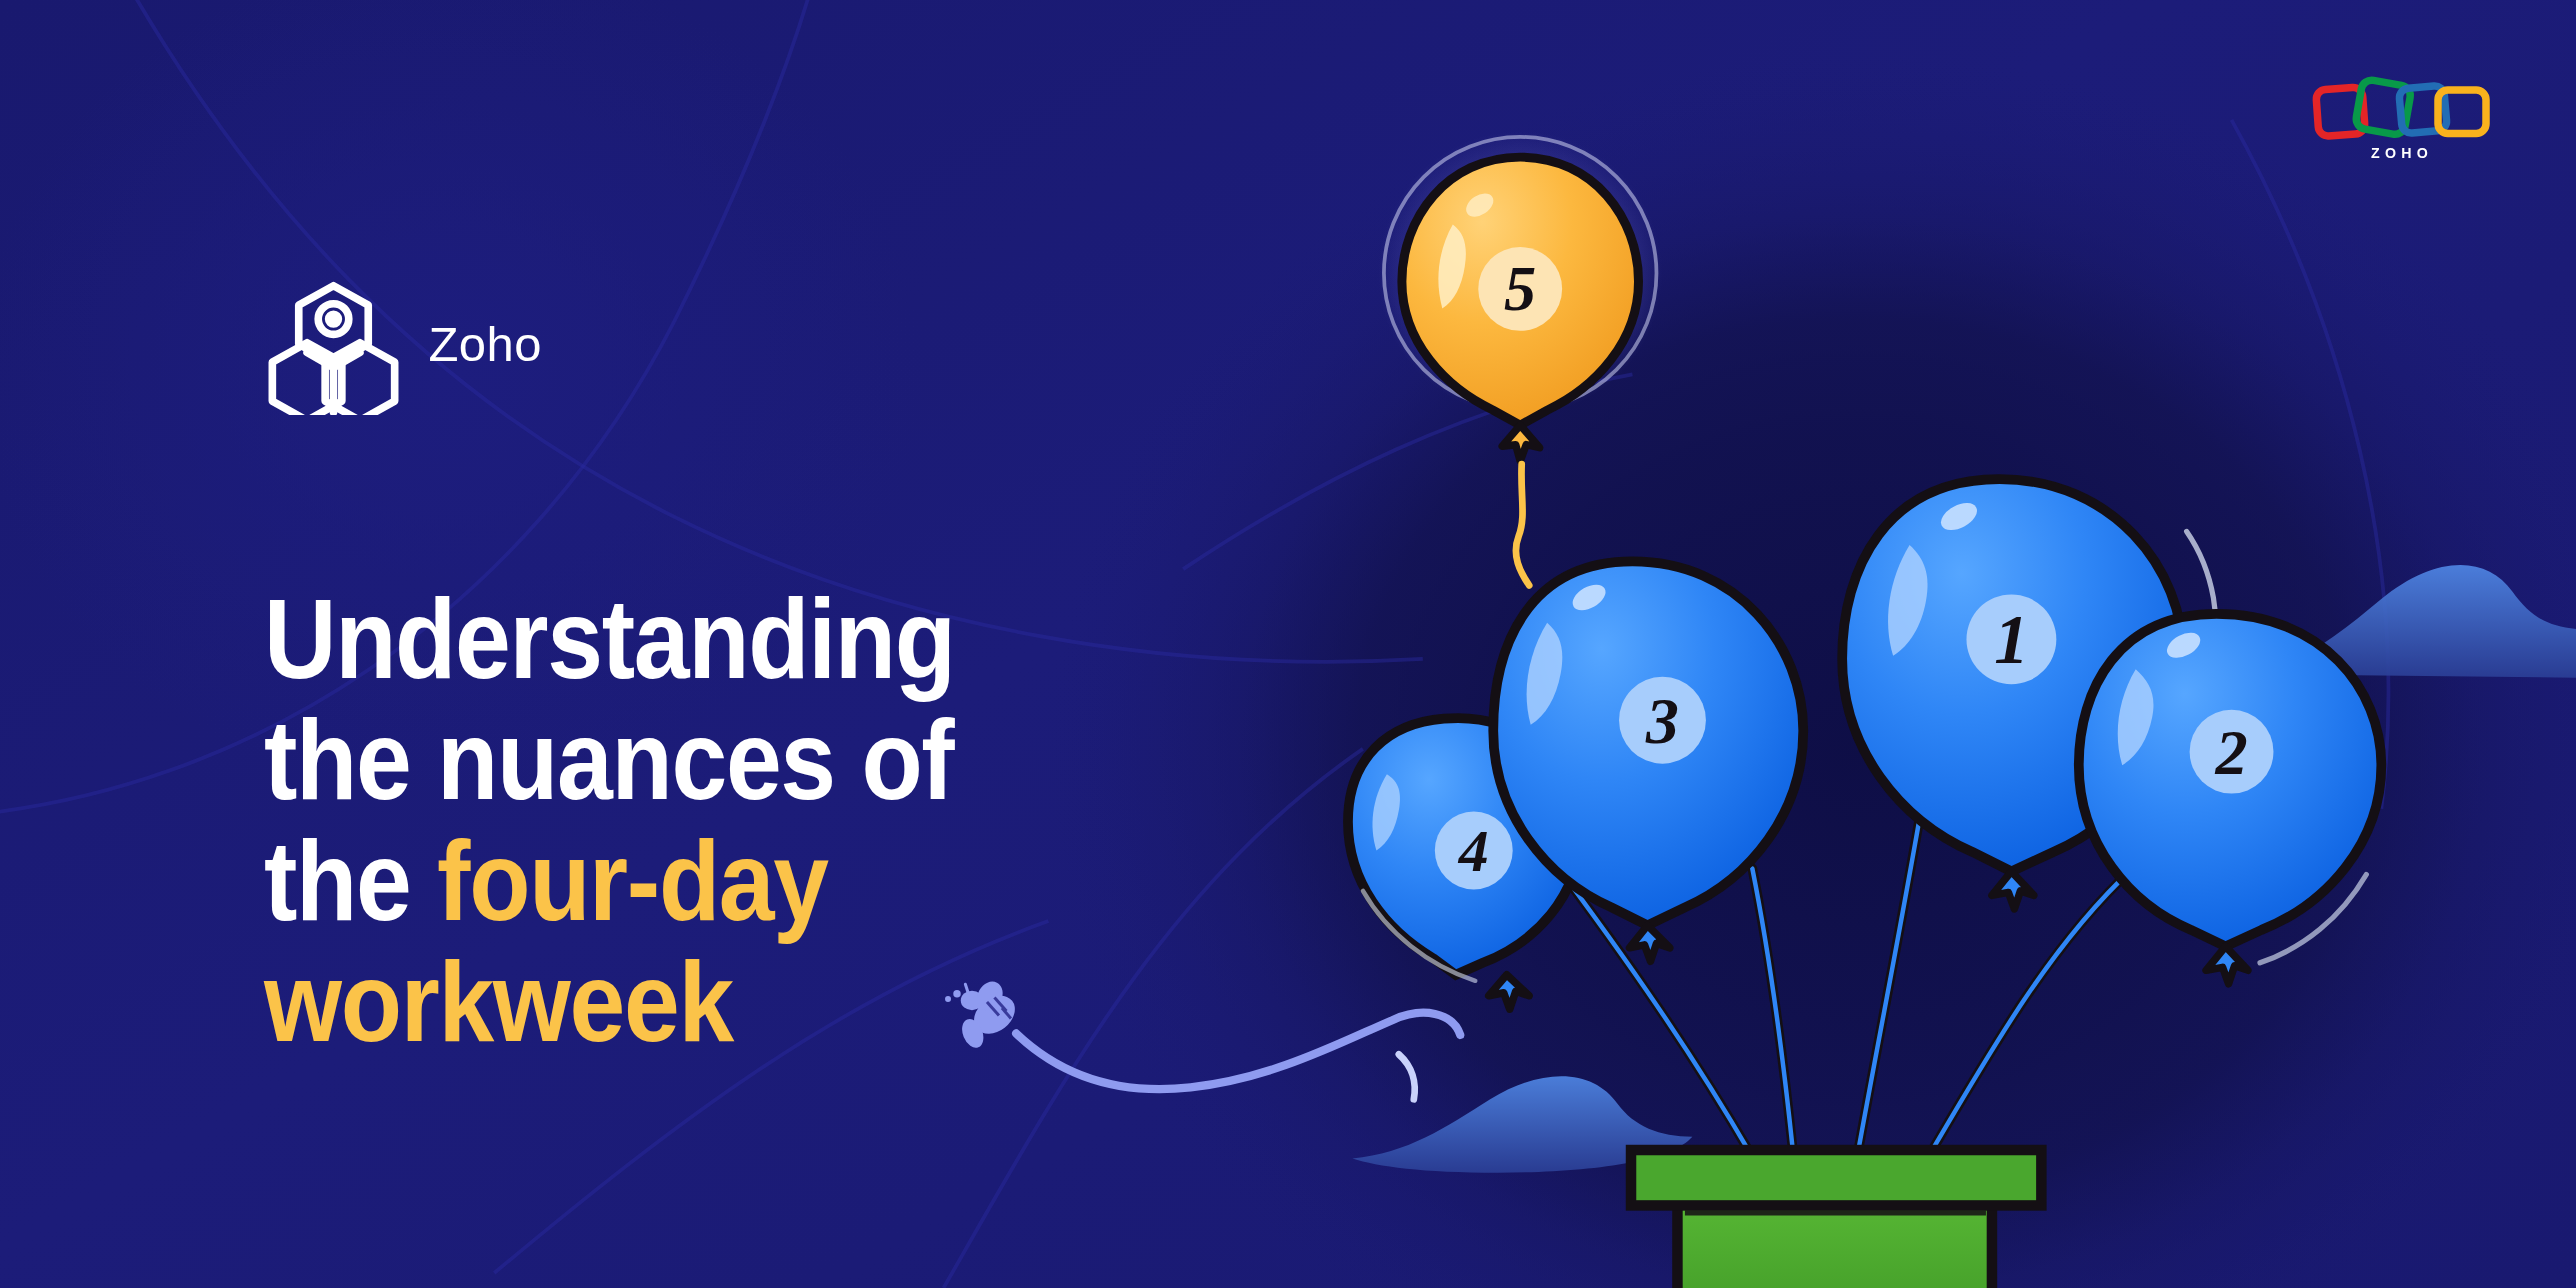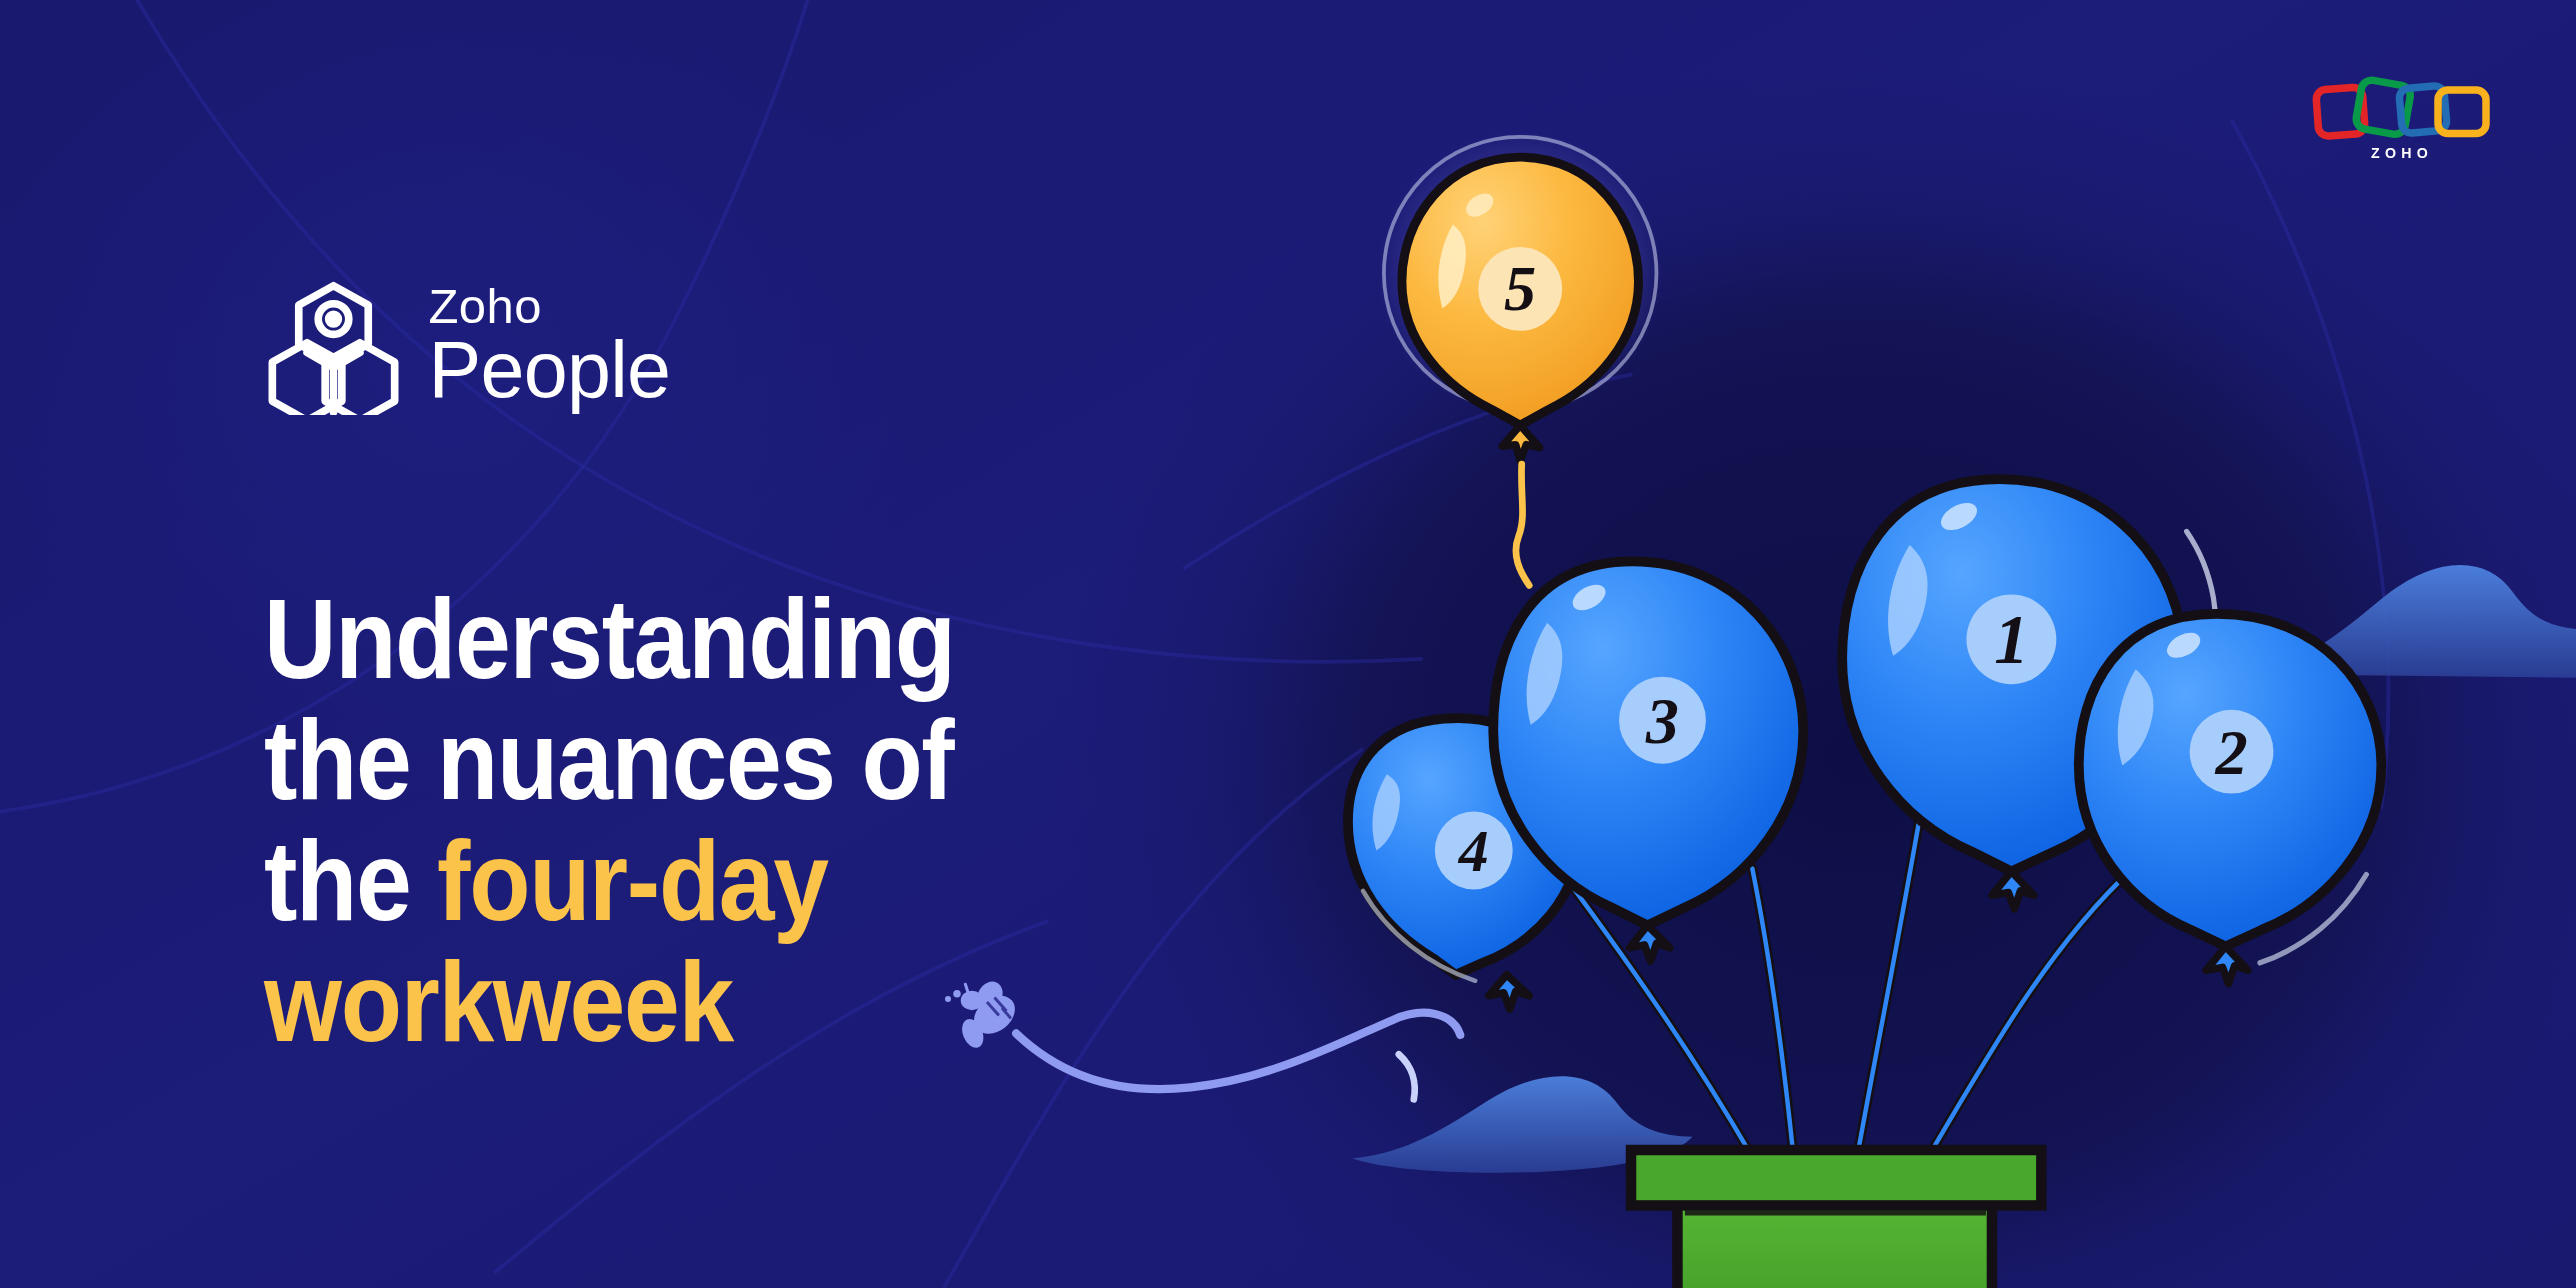--- a/index.html
+++ b/index.html
@@ -120,21 +120,20 @@
         <path d="M62 96 L112 124 L112 180 L62 208 L12 180 L12 124 Z"></path>
         <path d="M138 96 L188 124 L188 180 L138 208 L88 180 L88 124 Z"></path>
         <circle cx="100" cy="62" r="22"></circle>
         <circle cx="100" cy="62" r="7" fill="#ffffff"></circle>
         <path d="M62 110 L100 132 L138 110"></path>
         <path d="M100 132 L100 196"></path>
       </g>
     </svg>
     <div class="zp-word">
       <span class="zp-zoho">Zoho</span>
-      <span class="zp-people">People</span>
     </div>
   </div>
 
   <h1 class="headline">
     <span class="hl-line">Understanding</span>
     <span class="hl-line">the nuances of</span>
     <span class="hl-line"><span>the </span><span class="hl-accent">four-day</span></span>
     <span class="hl-line hl-accent">workweek</span>
   </h1>
 

